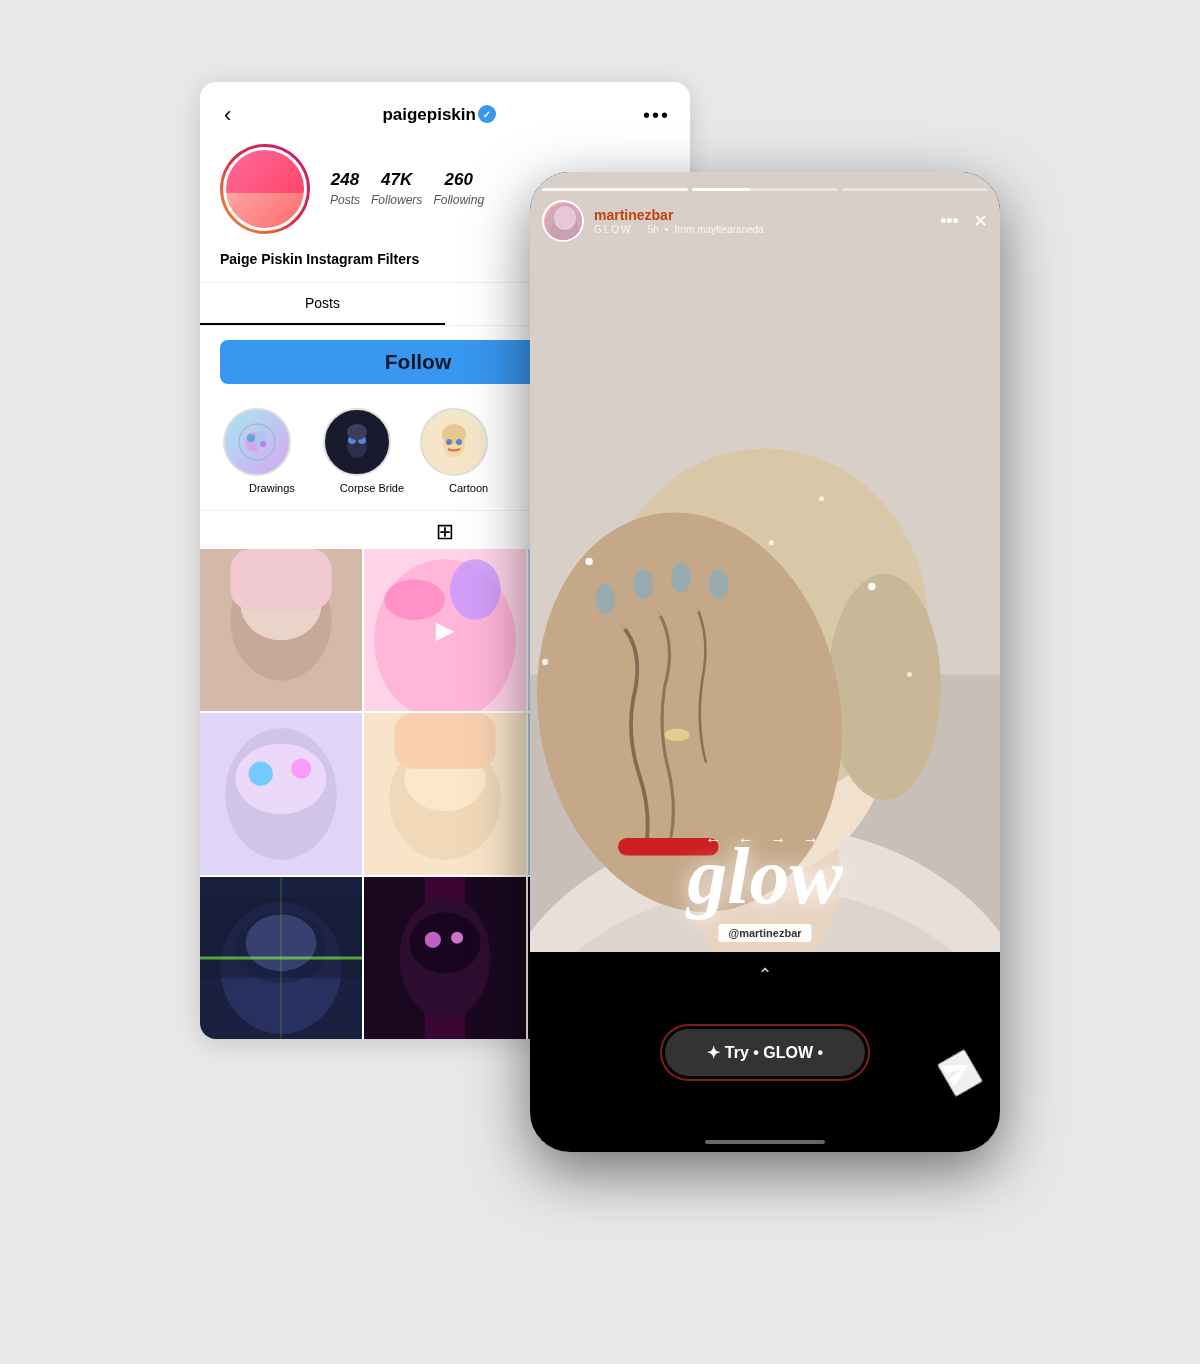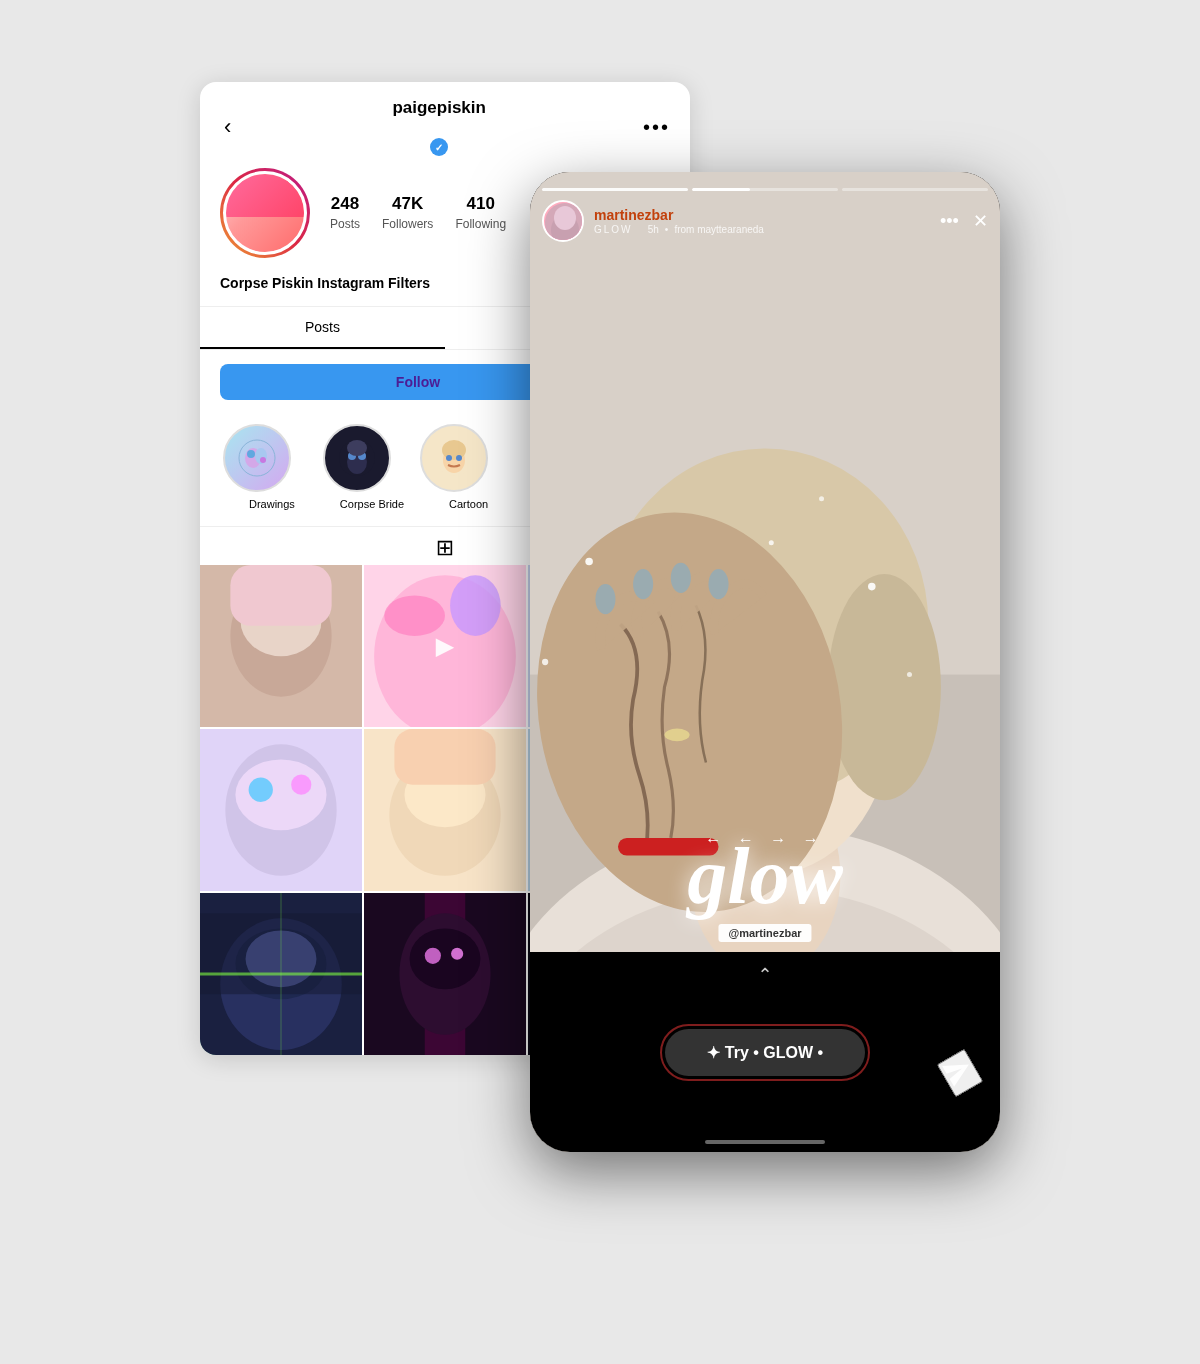--- a/index.html
+++ b/index.html
@@ -43,26 +43,24 @@
       font-size: 22px;
       color: #000;
       cursor: pointer;
       background: none;
       border: none;
       padding: 4px;
     }
 
     .profile-username {
       display: flex;
-      align-items: center;
-      gap: 20px;
+      gap: 2px;
       font-weight: 700;
       font-size: 17px;
       color: #000;
-      flex-direction: column;
     }
 
     .verified-badge {
       width: 18px;
       height: 18px;
       background: #3897f0;
       border-radius: 50%;
       display: flex;
       align-items: center;
       justify-content: center;
@@ -122,22 +120,23 @@
       top: 0;
       left: 0;
       right: 0;
       height: 55%;
       background: linear-gradient(135deg, #ff6b9d, #ff4569);
       border-radius: 50% 50% 0 0;
     }
 
     .stats-row {
       display: flex;
-      gap: 22px;
+      gap: 11px;
       flex: 1;
+      font-style: italic;
     }
 
     .stat-item {
       text-align: center;
     }
 
     .stat-number {
       font-weight: 700;
       font-size: 17px;
       color: #000;
@@ -183,26 +182,26 @@
 
     .follow-row {
       display: flex;
       gap: 10px;
       padding: 14px 20px;
     }
 
     .follow-btn {
       flex: 1;
       background: #3897f0;
-      color: #4c1d95;
+      color: #0f172a;
       border: none;
       border-radius: 8px;
       padding: 10px 9px;
       font-weight: 700;
-      font-size: 14px;
+      font-size: 21px;
       cursor: pointer;
     }
 
     .message-btn {
       width: 44px;
       background: #fff;
       border: 1.5px solid #ddd;
       border-radius: 8px;
       display: flex;
       align-items: center;
@@ -546,28 +545,28 @@
       <div class="stats-row">
         <div class="stat-item">
           <span class="stat-number">248</span>
           <span class="stat-label">Posts</span>
         </div>
         <div class="stat-item">
           <span class="stat-number">47K</span>
           <span class="stat-label">Followers</span>
         </div>
         <div class="stat-item">
-          <span class="stat-number">410</span>
+          <span class="stat-number">260</span>
           <span class="stat-label">Following</span>
         </div>
       </div>
     </div>
 
     <div class="profile-name-row">
-      <span class="profile-display-name">Corpse Piskin Instagram Filters</span>
+      <span class="profile-display-name">Paige Piskin Instagram Filters</span>
     </div>
 
     <div class="profile-tabs">
       <div class="tab-item active">Posts</div>
       <div class="tab-item">Followers</div>
     </div>
 
     <div class="follow-row">
       <button class="follow-btn">Follow</button>
       <button class="message-btn">

